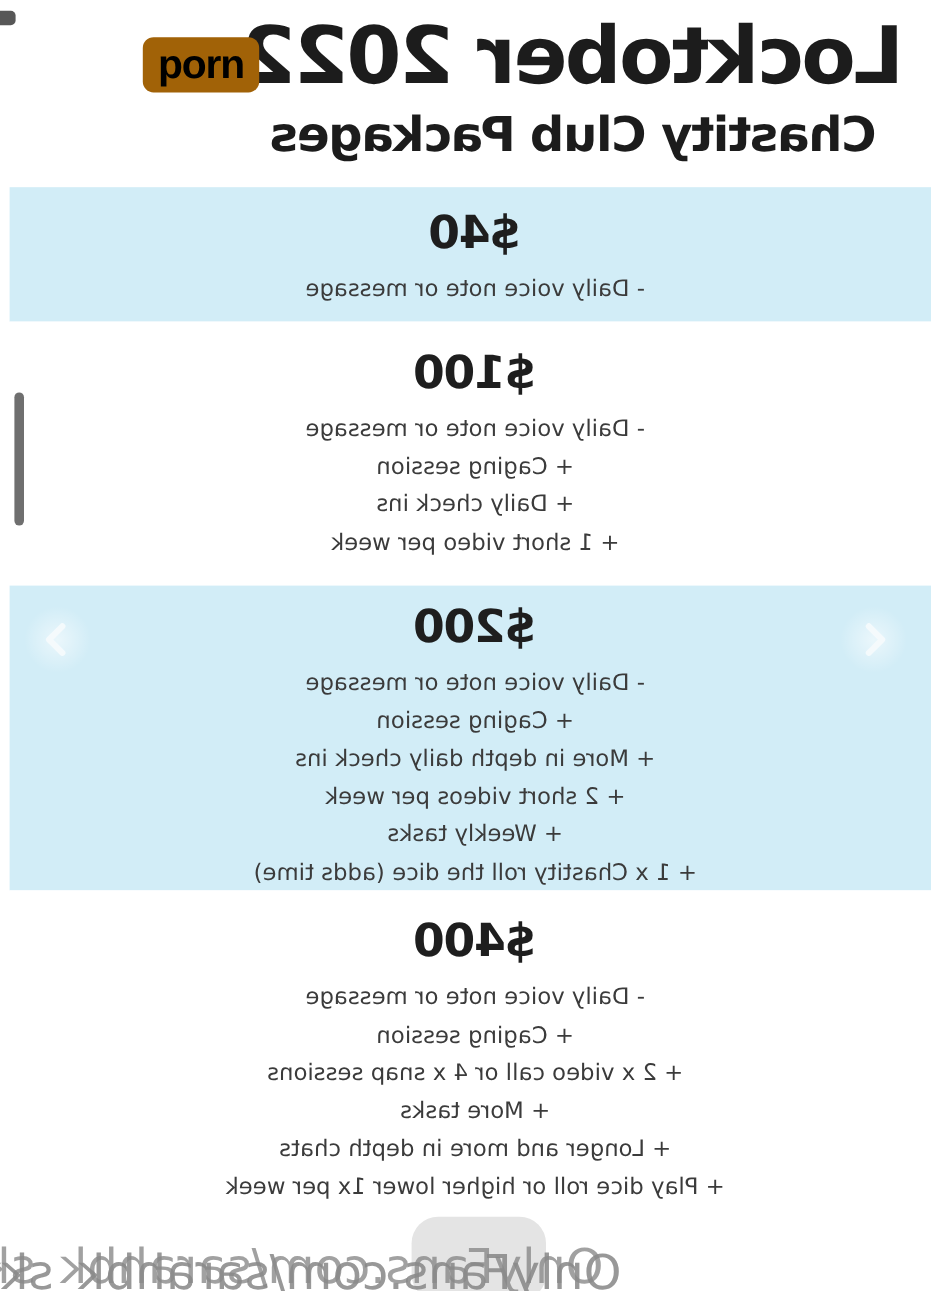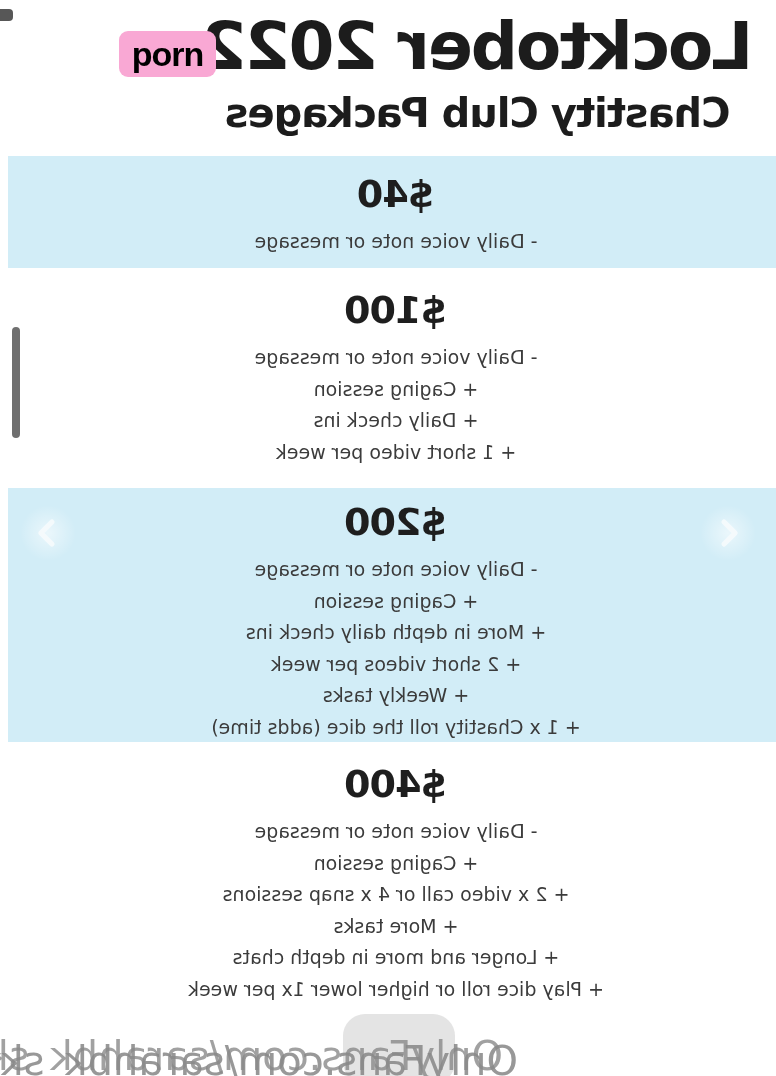--- a/index.html
+++ b/index.html
@@ -155,21 +155,21 @@
               <div class="pkg-item">+ Play dice roll or higher lower 1x per week</div>
             </div>
         </div>
       </div>
 
     <div class="bottom-pill"></div>
     <div class="watermark copy1">OnlyFans.com/sarahbk_sky</div>
     <div class="watermark copy2">OnlyFans.com/sarahbk_sky</div>
   </div>
 
-  <div class="badge" style="background: #f9a8d4; color: rgb(0, 0, 0);">porn</div>
+  <div class="badge" style="background: #a16207; color: rgb(0, 0, 0);">porn</div>
 
   <div class="nav-btn prev">
     <svg viewBox="0 0 24 24">
       <polyline points="14.5 5 7.5 12 14.5 19" fill="none" stroke="#f6fbfd" stroke-width="3.2" stroke-linecap="round" stroke-linejoin="round"></polyline>
     </svg>
   </div>
 
   <div class="nav-btn next">
     <svg viewBox="0 0 24 24">
       <polyline points="9.5 5 16.5 12 9.5 19" fill="none" stroke="#f6fbfd" stroke-width="3.2" stroke-linecap="round" stroke-linejoin="round"></polyline>

